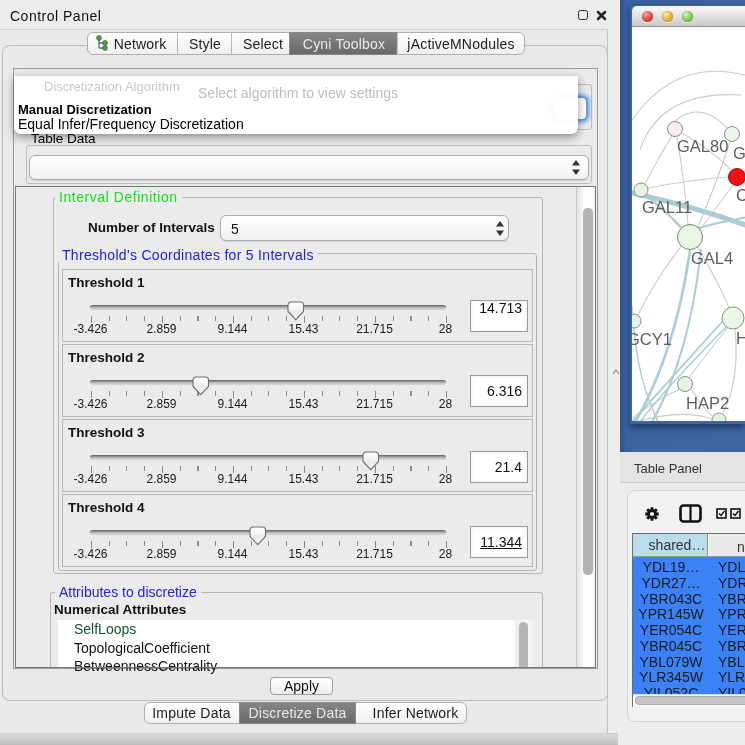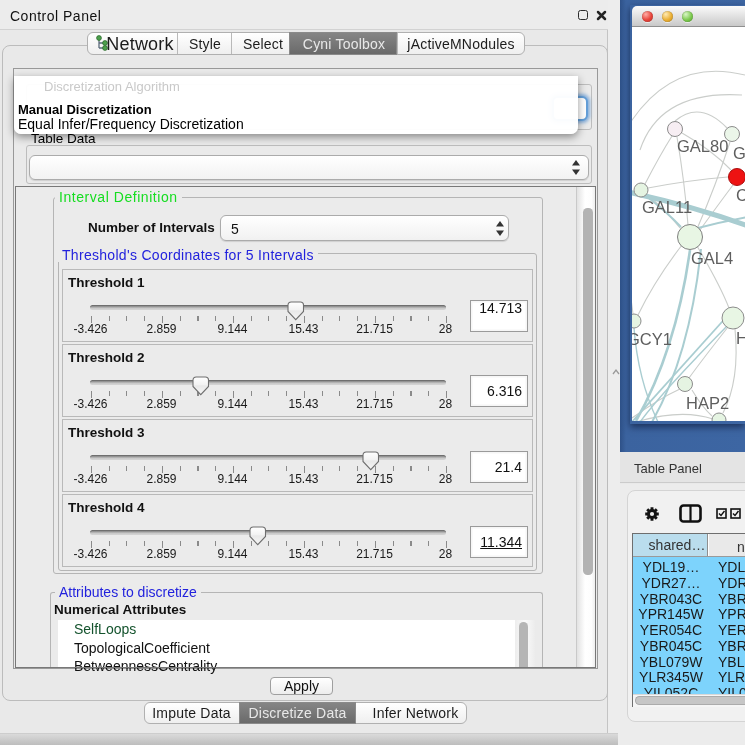--- a/index.html
+++ b/index.html
@@ -28,21 +28,21 @@
 <div class="ab" style="left:289px;top:32px;width:108px;height:23px;background:linear-gradient(#858585,#6a6a6a);border:1px solid #8a8a8a;"></div>
 <div class="ab" style="left:177px;top:33px;width:1px;height:21px;background:#b9b9b9;"></div>
 <div class="ab" style="left:231px;top:33px;width:1px;height:21px;background:#b9b9b9;"></div>
 <div class="ab" style="left:397px;top:33px;width:1px;height:21px;background:#b9b9b9;"></div>
 <svg class="ab" style="left:95px;top:35px;" width="15" height="16" viewBox="0 0 15 16">
 <path d="M4 3 L4 13 M4 8 L10 8 M4 13 L10 13" stroke="#5a6a7a" stroke-width="1.3" fill="none"></path>
 <circle cx="4" cy="3" r="2.4" fill="#4da04d" stroke="#2f6e2f" stroke-width="0.8"></circle>
 <circle cx="10" cy="8" r="2.4" fill="#4da04d" stroke="#2f6e2f" stroke-width="0.8"></circle>
 <circle cx="10" cy="13" r="2.4" fill="#4da04d" stroke="#2f6e2f" stroke-width="0.8"></circle>
     </svg>
-<div class="ab" style="left:140px;top:44px;transform:translate(-50%,-50%);font-size:18px;letter-spacing:0.2px;color:#1c1c1c;white-space:nowrap;">Network</div>
+<div class="ab" style="left:140px;top:44px;transform:translate(-50%,-50%);font-size:14px;letter-spacing:0.2px;color:#1c1c1c;white-space:nowrap;">Network</div>
 <div class="ab" style="left:205px;top:44px;transform:translate(-50%,-50%);font-size:14px;letter-spacing:0.2px;color:#1c1c1c;white-space:nowrap;">Style</div>
 <div class="ab" style="left:263px;top:44px;transform:translate(-50%,-50%);font-size:14px;letter-spacing:0.2px;color:#1c1c1c;white-space:nowrap;">Select</div>
 <div class="ab" style="left:344px;top:44px;transform:translate(-50%,-50%);font-size:14px;letter-spacing:0.2px;color:#e8e8e8;white-space:nowrap;">Cyni Toolbox</div>
 <div class="ab" style="left:461px;top:44px;transform:translate(-50%,-50%);font-size:14px;letter-spacing:0.2px;color:#1c1c1c;white-space:nowrap;">jActiveMNodules</div>
 <div class="ab" style="left:26px;top:84px;width:566px;height:46px;border:1px solid #bdbdbd;border-radius:3px;"></div>
 <div class="ab" style="left:552px;top:96px;width:36px;height:25px;border-radius:6px;background:#fff;border:2.4px solid #649fd8;box-shadow:0 0 3.5px 1.5px rgba(110,160,215,0.8);"></div>
 <div class="grp" style="left:26px;top:145px;width:566px;height:39px;"></div>
 <div class="gt" style="left:27px;top:132px;font-size:13.5px;background:transparent;">Table Data</div>
 <div class="ab" style="left:29px;top:155px;width:560px;height:25px;background:linear-gradient(#ffffff,#f2f2f2);border:1px solid #ababab;border-radius:6px;box-shadow:0 1px 1px rgba(0,0,0,0.12);"></div>
 <svg class="ab" style="left:570px;top:159px;" width="12" height="17" viewBox="0 0 12 17">
@@ -278,21 +278,21 @@
 <svg class="ab" style="left:730px;top:508px;" width="11" height="11" viewBox="0 0 11 11">
 <rect x="1" y="1" width="9" height="9" fill="none" stroke="#111" stroke-width="1.6"></rect>
 <path d="M3 5.5 L5 7.5 L8.5 3" fill="none" stroke="#111" stroke-width="1.4"></path>
     </svg>
 <div class="ab" style="left:632px;top:533px;width:113px;height:174px;border:1px solid #6e6e6e;border-right:none;background:#fff;"></div>
 <div class="ab" style="left:633px;top:534px;width:75px;height:23px;background:#badded;border-right:1px solid #8f8f8f;"></div>
 <div class="ab" style="left:709px;top:534px;width:36px;height:23px;background:#e9e9e9;"></div>
 <div class="ab" style="left:633px;top:556px;width:112px;height:1px;background:#9a9a9a;"></div>
 <div class="ab" style="left:677px;top:545px;transform:translate(-50%,-50%);font-size:14px;color:#333;">shared…</div>
 <div class="ab" style="left:737px;top:539px;font-size:14px;color:#333;">na</div>
-<div class="ab" style="left:633px;top:557px;width:112px;height:137px;background:#7dd3fc;overflow:hidden;">
+<div class="ab" style="left:633px;top:557px;width:112px;height:137px;background:#3b82f6;overflow:hidden;">
 <div class="ab" style="left:38px;top:10.0px;transform:translate(-50%,-50%);font-size:14px;color:#1a1a1a;">YDL19…</div>
 <div class="ab" style="left:85px;top:10.0px;transform:translateY(-50%);font-size:14px;color:#1a1a1a;white-space:nowrap;">YDL194W</div>
 <div class="ab" style="left:38px;top:25.8px;transform:translate(-50%,-50%);font-size:14px;color:#1a1a1a;">YDR27…</div>
 <div class="ab" style="left:85px;top:25.8px;transform:translateY(-50%);font-size:14px;color:#1a1a1a;white-space:nowrap;">YDR277C</div>
 <div class="ab" style="left:38px;top:41.5px;transform:translate(-50%,-50%);font-size:14px;color:#1a1a1a;">YBR043C</div>
 <div class="ab" style="left:85px;top:41.5px;transform:translateY(-50%);font-size:14px;color:#1a1a1a;white-space:nowrap;">YBR043C</div>
 <div class="ab" style="left:38px;top:57.2px;transform:translate(-50%,-50%);font-size:14px;color:#1a1a1a;">YPR145W</div>
 <div class="ab" style="left:85px;top:57.2px;transform:translateY(-50%);font-size:14px;color:#1a1a1a;white-space:nowrap;">YPR145W</div>
 <div class="ab" style="left:38px;top:73.0px;transform:translate(-50%,-50%);font-size:14px;color:#1a1a1a;">YER054C</div>
 <div class="ab" style="left:85px;top:73.0px;transform:translateY(-50%);font-size:14px;color:#1a1a1a;white-space:nowrap;">YER054C</div>
@@ -302,14 +302,15 @@
 <div class="ab" style="left:85px;top:104.5px;transform:translateY(-50%);font-size:14px;color:#1a1a1a;white-space:nowrap;">YBL079W</div>
 <div class="ab" style="left:38px;top:120.2px;transform:translate(-50%,-50%);font-size:14px;color:#1a1a1a;">YLR345W</div>
 <div class="ab" style="left:85px;top:120.2px;transform:translateY(-50%);font-size:14px;color:#1a1a1a;white-space:nowrap;">YLR345W</div>
 <div class="ab" style="left:38px;top:136.0px;transform:translate(-50%,-50%);font-size:14px;color:#1a1a1a;">YIL052C</div>
 <div class="ab" style="left:85px;top:136.0px;transform:translateY(-50%);font-size:14px;color:#1a1a1a;white-space:nowrap;">YIL052C</div>
 </div>
 <div class="ab" style="left:633px;top:694px;width:112px;height:13px;background:#f5f5f5;border-top:1px solid #d8d8d8;"></div>
 <div class="ab" style="left:635px;top:696px;width:110px;height:9px;background:#c6c6c6;border:1px solid #ababab;border-radius:4.5px 0 0 4.5px;border-right:none;"></div>
 <div class="ab" style="left:14px;top:76px;width:564px;height:58px;background:rgba(255,255,255,0.97);border-radius:0 0 7px 7px;box-shadow:0 3px 9px rgba(0,0,0,0.42);"></div>
 <div class="ab" style="left:44px;top:78.5px;font-size:13px;color:#c9c9c9;">Discretization Algorithm</div>
+<div class="ab" style="left:298px;top:93px;transform:translate(-50%,-50%);font-size:14px;color:#bdbdbd;white-space:nowrap;">Select algorithm to view settings</div>
 <div class="ab bold" style="left:18px;top:109px;transform:translateY(-50%);font-size:13px;color:#000;">Manual Discretization</div>
 <div class="ab" style="left:18px;top:124px;transform:translateY(-50%);font-size:14px;color:#000;">Equal Infer/Frequency Discretization</div>
 </div>
 </body></html>

